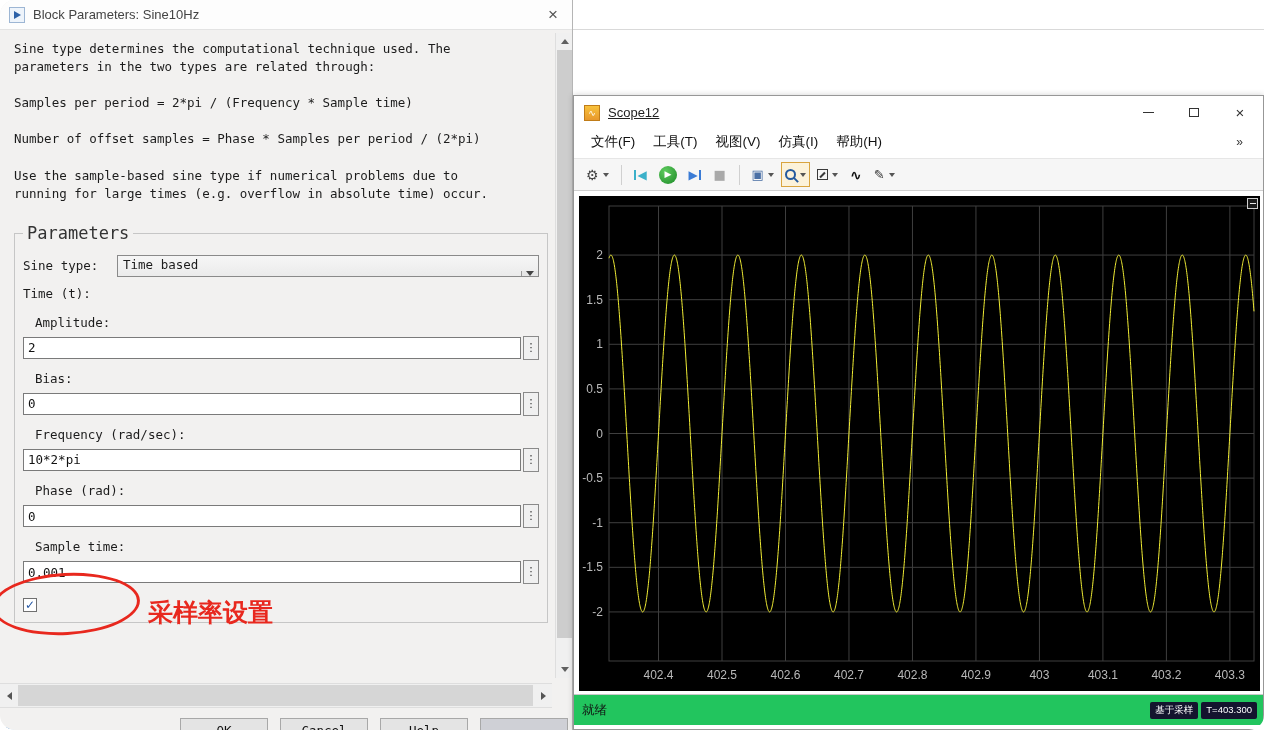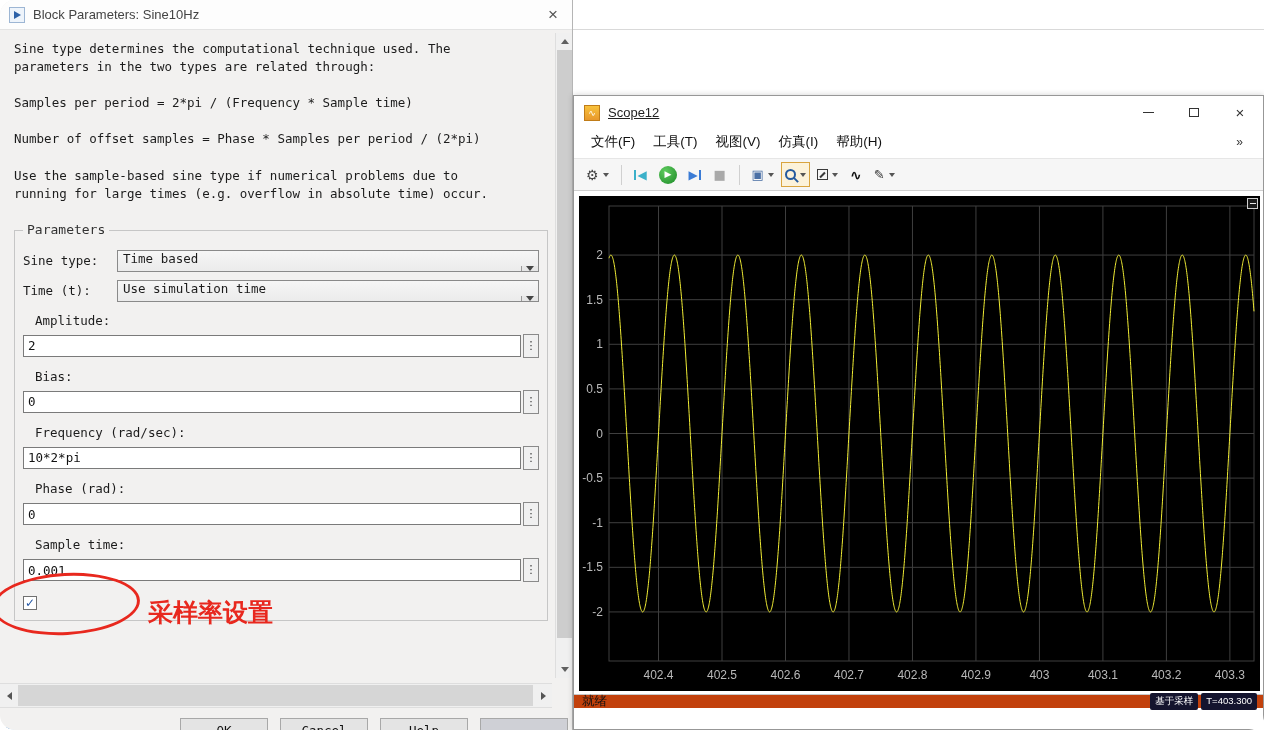--- a/index.html
+++ b/index.html
@@ -24,21 +24,21 @@
   .dlg-icon::after { content:""; position:absolute; left:4px; top:3px; width:0; height:0;
             border-left:7px solid #2e62a8; border-top:4px solid transparent; border-bottom:4px solid transparent; }
   .dlg-title-text { margin-left:8px; font-size:13px; color:#444; }
   .dlg-close { margin-left:auto; margin-right:14px; font-size:17px; color:#555; cursor:default; }
 
   .dlg-body { position:absolute; left:0; top:30px; width:554px; padding:10px 6px 0 14px;
             font-size:12.5px; line-height:1.45; color:#1c1c1c; }
   .desc { white-space:pre-wrap; margin-bottom:18px; }
 
   fieldset.params { border:1px solid #c6c6c6; padding:2px 6px 10px 6px; margin-top:2px; }
-  fieldset.params legend { font-size:13px; color:#333; padding:0 4px; margin-left:2px; }
+  fieldset.params legend { font-size:17px; color:#333; padding:0 4px; margin-left:2px; }
 
   .inline-row { display:flex; align-items:center; margin:8px 2px; }
   .inline-row label { width:94px; flex:none; font-size:12.5px; }
   .combo { flex:1; height:22px; display:flex; align-items:flex-end; border:1px solid #8a8a8a;
            background:linear-gradient(#f6f6f6,#ebebeb); }
   .combo-val { flex:1; padding:2px 5px; font-size:12.5px; overflow:hidden; white-space:nowrap; }
   .combo-btn { width:17px; border-left:1px solid #9a9a9a; background:#e6e6e6;
            display:flex; align-items:center; justify-content:center; }
   .tri-down { width:0; height:0; border-left:4px solid transparent; border-right:4px solid transparent;
            border-top:5px solid #444; }
@@ -126,21 +126,21 @@
   .fitbox::after { content:""; position:absolute; left:1px; top:4px; width:7px; height:2px;
         background:#3a3a3a; transform:rotate(-45deg); }
   .ic-trig { color:#111; font-size:14px; font-weight:bold; line-height:1; }
   .ic-pen { color:#333; font-size:13px; line-height:1; }
 
   .plot { position:absolute; left:5px; top:100px; width:681px; height:495px; background:#000; }
   .axes-menu { position:absolute; right:2px; top:2px; width:11px; height:11px; border:1px solid #cfcfcf;
         background:#1a1a1a; }
   .axes-menu::after { content:""; position:absolute; left:2px; top:4px; width:6px; height:1px; background:#e8e8e8; }
 
-  .s-statusbar { position:absolute; left:0; right:0; top:598px; height:14px; background:#c2410c;
+  .s-statusbar { position:absolute; left:0; right:0; top:598px; height:31px; background:#22c55e;
         border-top:1px solid #c9c9c9; display:flex; align-items:center; font-size:12.5px; }
   .status-left { padding-left:8px; color:#111; }
   .badges { margin-left:auto; margin-right:6px; display:flex; gap:3px; }
   .badge { background:#14142e; color:#fff; font-size:9.5px; padding:2px 5px; border-radius:2px; }
 </style>
 </head>
 <body>
 
 <div class="page">
 
@@ -170,26 +170,20 @@
           <div class="combo">
             <span class="combo-val">Time based</span>
             <span class="combo-btn">
                 <i class="tri-down"></i>
               </span>
           </div>
         </div>
 
         <div class="inline-row">
           <label>Time (t):</label>
-          <div class="combo">
-            <span class="combo-val">Use simulation time</span>
-            <span class="combo-btn">
-                <i class="tri-down"></i>
-              </span>
-          </div>
         </div>
 
         <label class="flabel">Amplitude:</label>
         <div class="inrow">
           <input class="tin" readonly="" value="2" style="">
           <span class="splitbtn">⋮</span>
         </div>
 
         <label class="flabel">Bias:</label>
         <div class="inrow">

